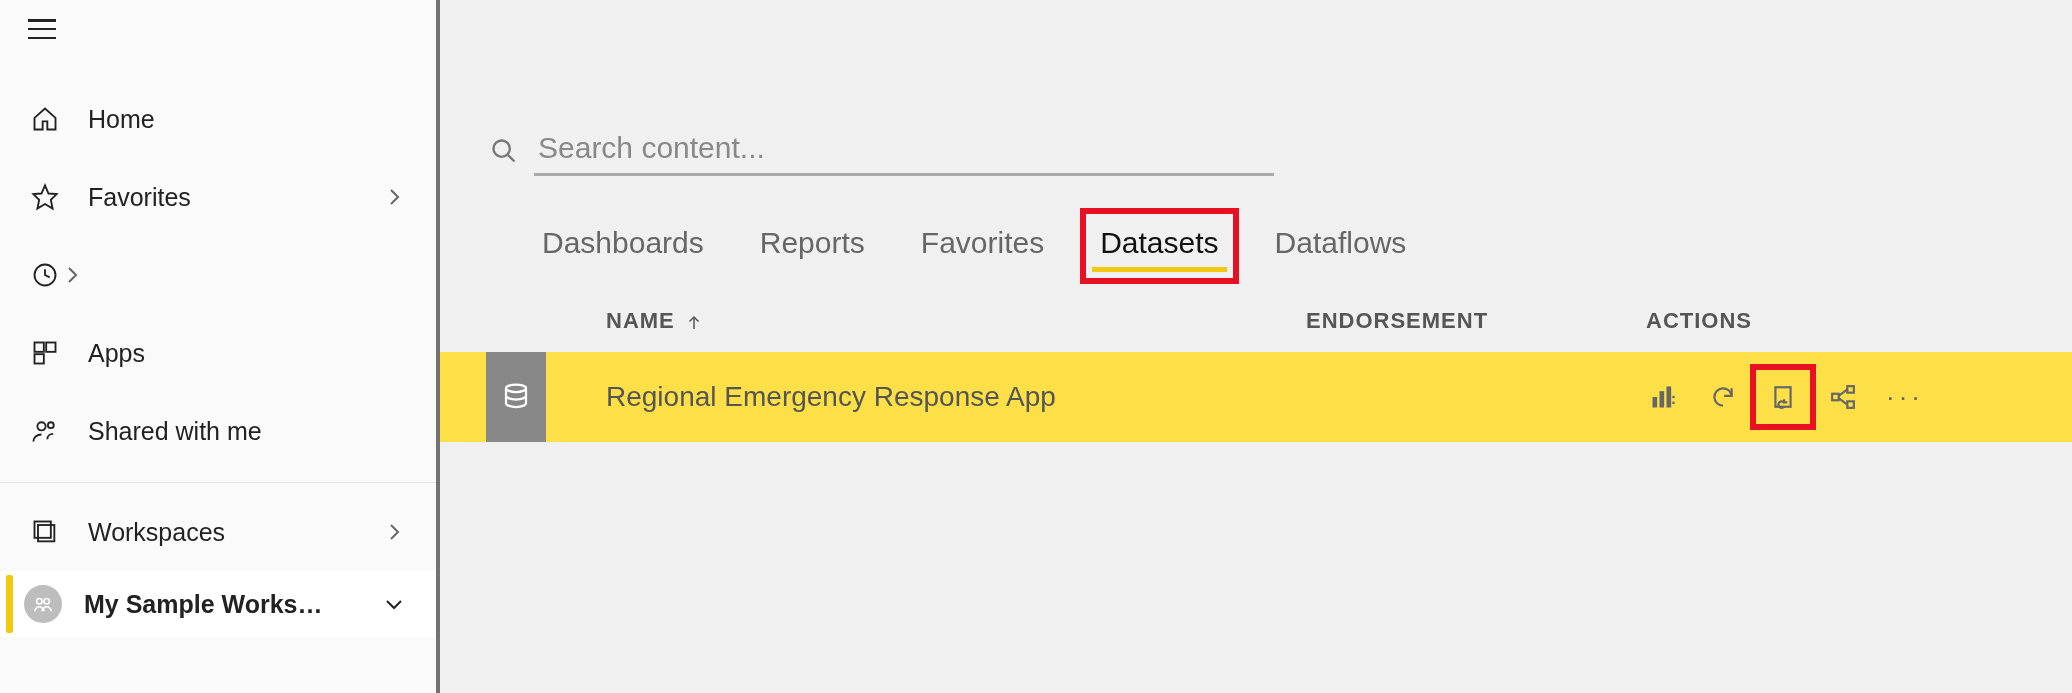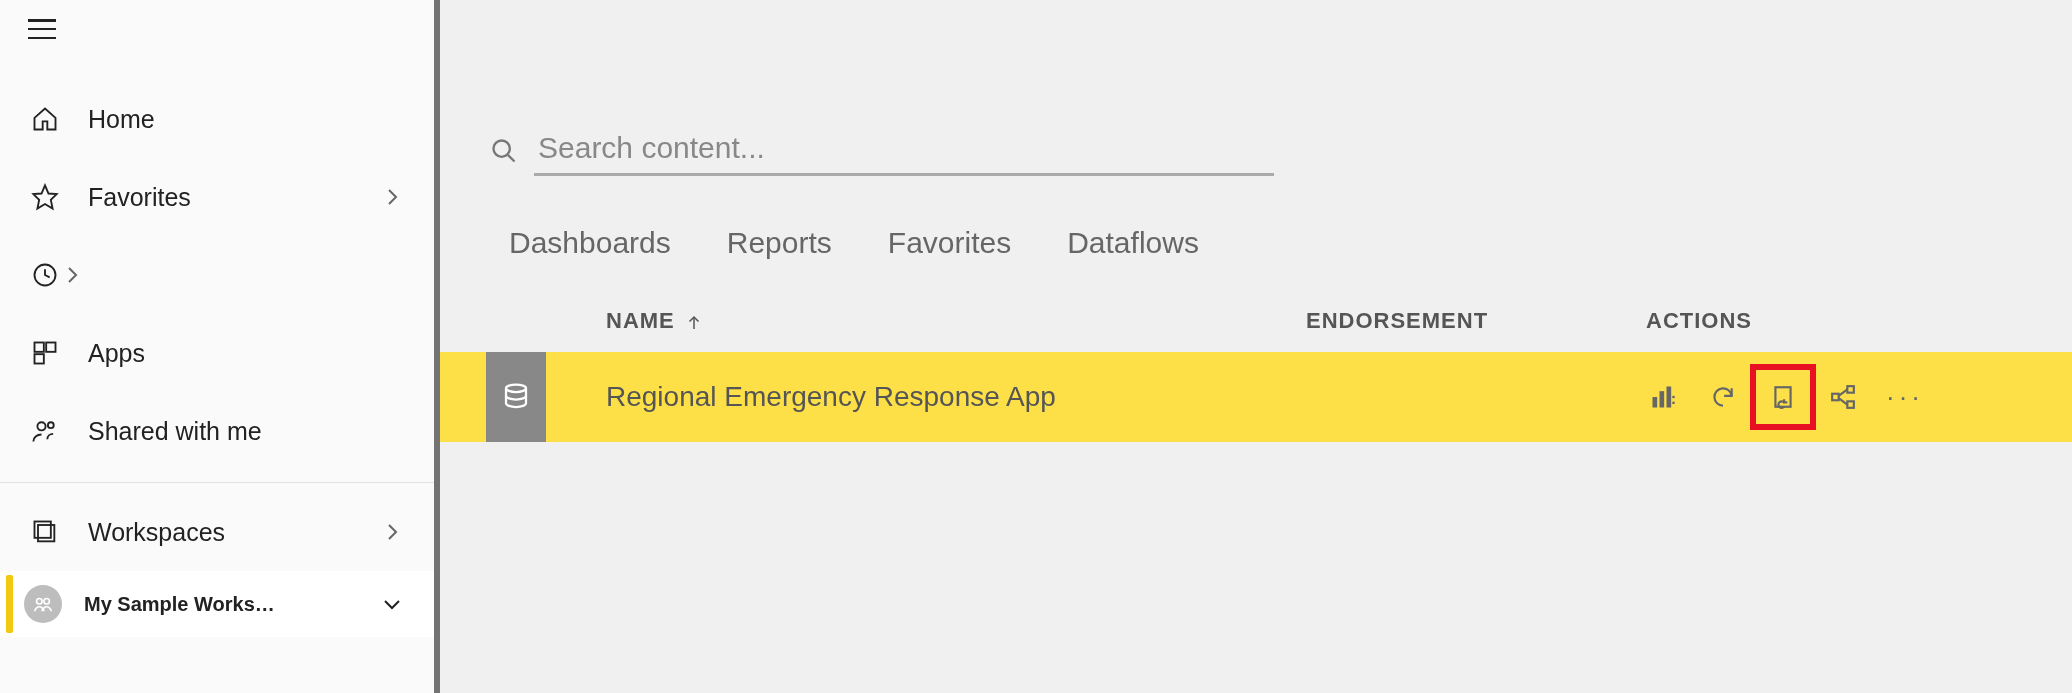--- a/index.html
+++ b/index.html
@@ -15,21 +15,21 @@
     overflow: hidden;
   }
   .app {
     display: flex;
     height: 100%;
   }
   
   .sidebar {
     width: 440px;
     background: #fafafa;
-    border-right: 6px solid #737373;
+    border-right: 4px solid #737373;
     display: flex;
     flex-direction: column;
     position: relative;
   }
   .hamburger-area {
     height: 58px;
     display: flex;
     align-items: center;
     padding-left: 28px;
   }
@@ -111,21 +111,21 @@
     border-radius: 50%;
     background: #bdbdbd;
     margin-left: 24px;
     display:flex;
     align-items:center;
     justify-content:center;
   }
   .ws-name {
     margin-left: 22px;
     flex:1;
-    font-size: 20px;
+    font-size: 25px;
     font-weight: 600;
     color:#222;
     white-space: nowrap;
     overflow: hidden;
     text-overflow: ellipsis;
   }
   .ws-chev {
     width:24px;
     height:24px;
     margin-left: 12px;
@@ -162,21 +162,21 @@
     color:#555;
     padding: 6px 4px 8px 4px;
     margin-left:16px;
     width: 740px;
     outline:none;
   }
   .search-input::placeholder{color:#888;}
   .tabs{
     display:flex;
     gap: 44px;
-    padding: 46px 0 0 63px;
+    padding: 46px 0 0 96px;
     font-size:30px;
     color:#666;
   }
   .tab{
     padding:4px 6px 10px 6px;
     cursor:pointer;
     position:relative;
   }
   .tab.active{
     color:#111;
@@ -378,20 +378,21 @@
               <line x1="21" y1="21" x2="15.5" y2="15.5"></line>
             </svg>
         </span>
         <input class="search-input" type="text" placeholder="Search content..." style="">
       </div>
 
       <div class="tabs">
         <div class="tab"><span>Dashboards</span></div>
         <div class="tab"><span>Reports</span></div>
         <div class="tab"><span>Favorites</span></div>
+        <div class="tab active highlight-box"><span>Datasets</span></div>
         <div class="tab"><span>Dataflows</span></div>
       </div>
 
       <div class="table-head">
         <div class="th-name">
           <span>NAME</span>
           <span class="sort-arrow">
             <svg viewBox="0 0 24 24" width="18" height="18" fill="none" stroke="#555" stroke-width="2">
                 <line x1="12" y1="20" x2="12" y2="4"></line>
                 <polyline points="6 10 12 4 18 10"></polyline>

